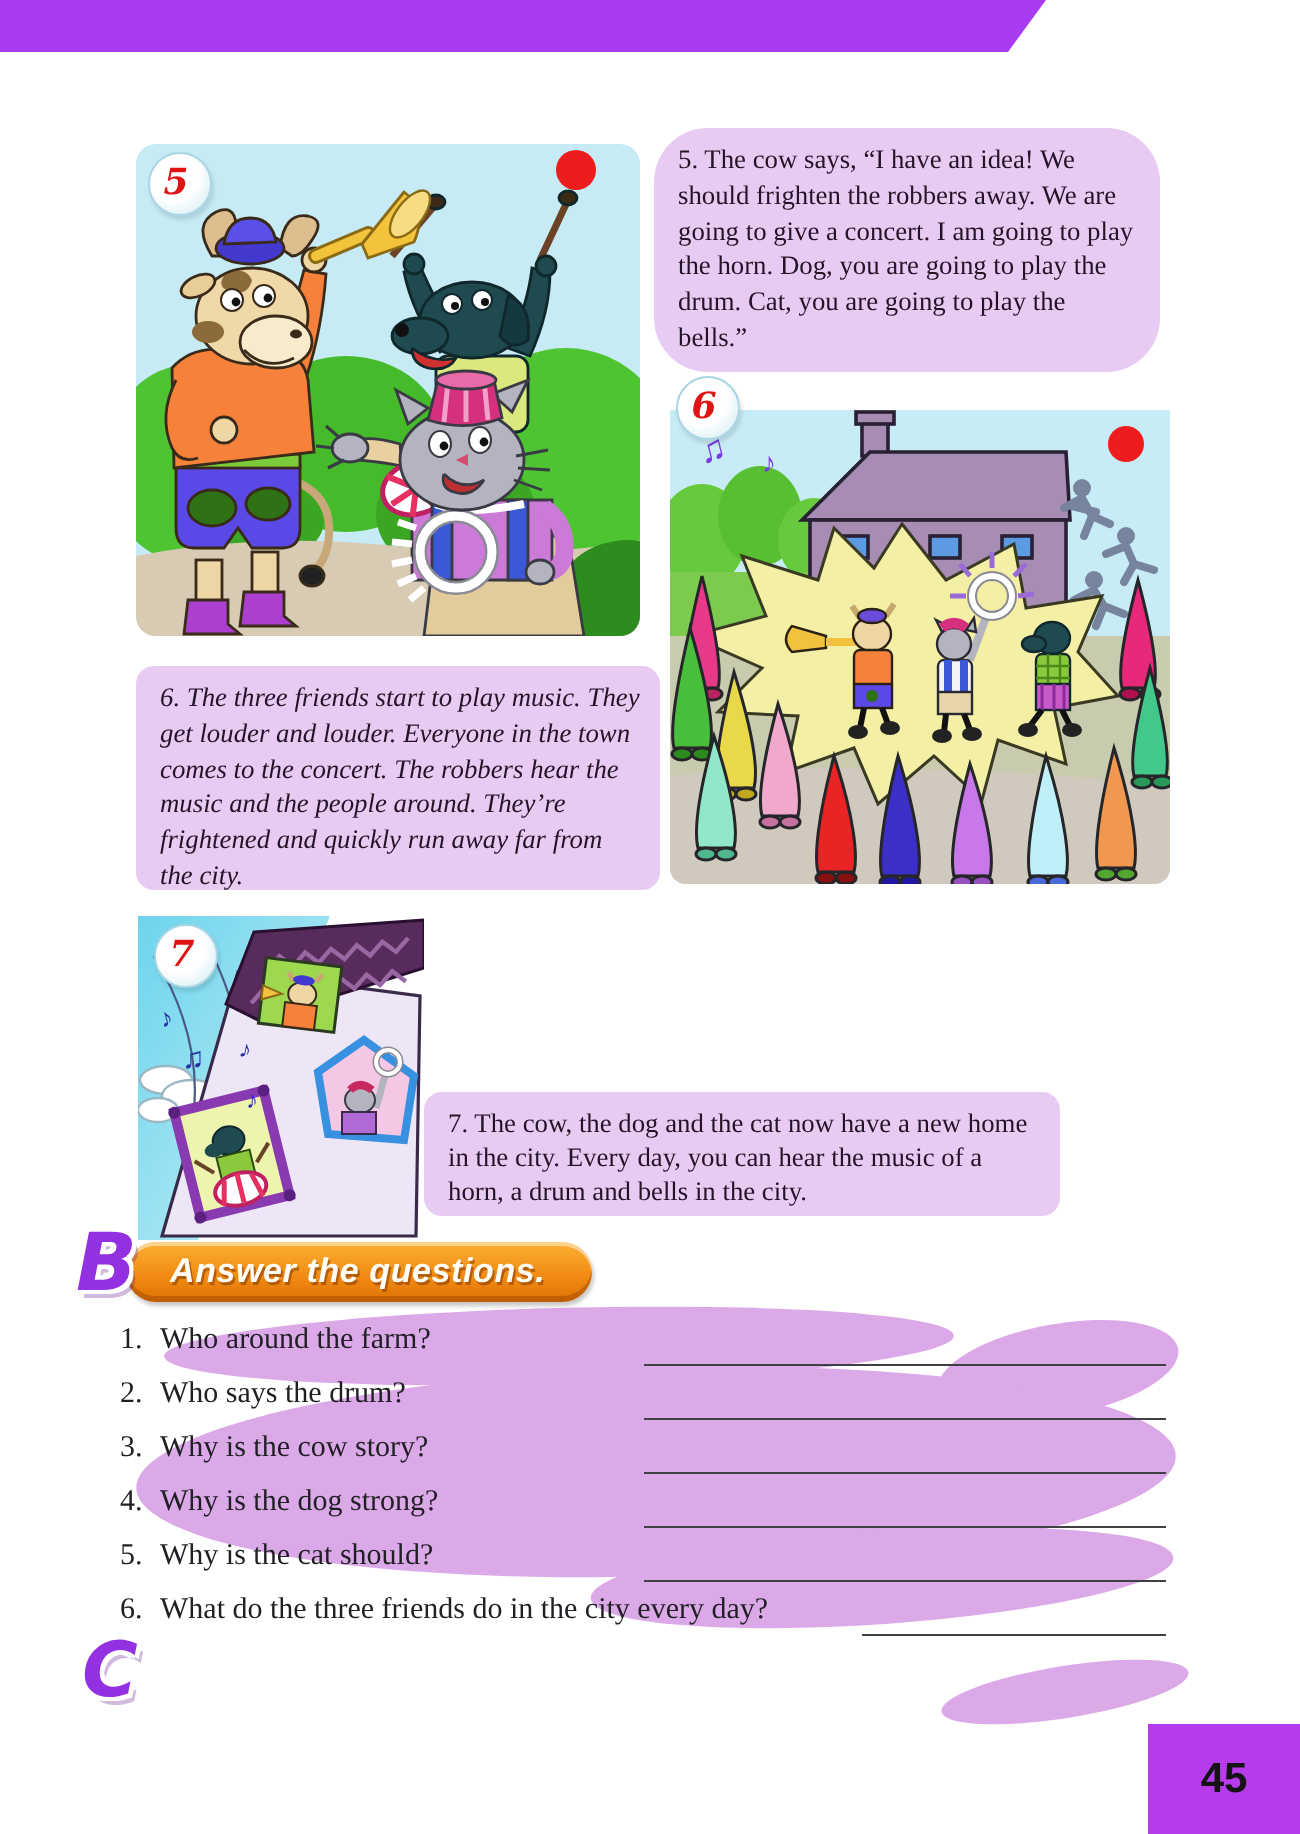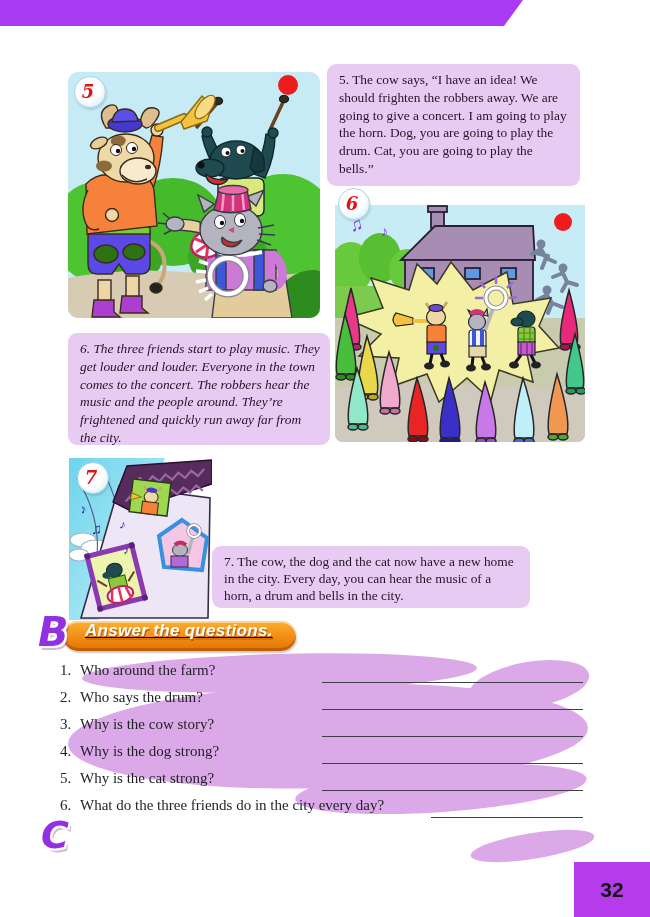--- a/index.html
+++ b/index.html
@@ -12,43 +12,43 @@
                 display:flex;align-items:center;justify-content:center;z-index:6;}
   .page-num-box span{font-family:"Liberation Sans",sans-serif;font-weight:bold;font-size:21px;color:#141414;}
   
   .panel{position:absolute;overflow:hidden;z-index:2;}
   .panel svg{display:block;}
   .panel5{left:68px;top:72px;width:252px;height:246px;border-radius:10px;}
   .panel6{left:335px;top:186px;width:250px;height:256px;border-radius:8px;}
   .panel7{left:69px;top:458px;width:143px;height:162px;}
   .textbox{position:absolute;background:#E8CBF2;border-radius:9px;box-sizing:border-box;
            padding:7px 10px 5px 12px;font-size:13.4px;line-height:17.8px;color:#241428;z-index:1;overflow:hidden;}
-  .box5{left:327px;top:64px;width:253px;height:122px;}
+  .box5{left:327px;top:64px;width:253px;height:122px;border-radius:27px;}
   .box6{left:68px;top:333px;width:262px;height:112px;font-style:italic;}
   .box7{left:212px;top:546px;width:318px;height:62px;line-height:17px;}
   .badge{position:absolute;width:30px;height:30px;border-radius:50%;z-index:3;
          background:radial-gradient(circle at 38% 35%, #ffffff 48%, #C9E8F2 100%);
          border:1.5px solid #A9D5E4;display:flex;align-items:center;justify-content:center;
          box-shadow:1px 2px 2px rgba(0,0,0,.12);}
   .badge span{font-family:"DejaVu Serif",serif;font-style:italic;font-weight:bold;font-size:18px;
               color:#E01414;transform:translate(-2px,-1px);}
   #badge5{left:74px;top:76px;}
   #badge6{left:338px;top:188px;}
   #badge7{left:77px;top:462px;}
   
   .big-letter{position:absolute;font-family:"DejaVu Sans",sans-serif;font-weight:bold;font-style:italic;
               color:#9230E2;z-index:5;line-height:1;
               text-shadow:-2px -2px 0 #fff,2px -2px 0 #fff,-2px 2px 0 #fff,2px 2px 0 #fff,
                           -2px 0 0 #fff,2px 0 0 #fff,0 -2px 0 #fff,0 2px 0 #fff,
                           3px 4px 0 rgba(100,30,140,.30);}
   #letter-b{left:38px;top:612px;font-size:40px;}
   #letter-c{left:41px;top:816px;font-size:38px;}
-  .pill{position:absolute;border-radius:16px;display:flex;align-items:flex-start;z-index:4;
+  .pill{position:absolute;border-radius:16px;display:flex;align-items:center;z-index:4;
         background:linear-gradient(180deg,#FBB033 0%,#F28C14 55%,#DE7202 100%);
-        box-shadow:inset 0 2px 0 rgba(255,255,255,.45), inset 0 -3px 0 rgba(140,60,0,.38), 1px 2px 2px rgba(0,0,0,.22);text-decoration:underline;}
+        box-shadow:inset 0 2px 0 rgba(255,255,255,.45), inset 0 -3px 0 rgba(140,60,0,.38), 1px 2px 2px rgba(0,0,0,.22);}
   #pill-b{left:63px;top:621px;width:233px;height:30px;}
   #pill-c{left:63px;top:823px;width:203px;height:29px;}
   .pill span{font-family:"Liberation Sans",sans-serif;font-weight:bold;font-style:italic;font-size:17px;
              color:#FFFDF5;padding-left:22px;letter-spacing:.3px;white-space:nowrap;
              text-shadow:1px 1.5px 0 rgba(130,55,0,.55);}
   
   .brush{position:absolute;background:#DCA9E8;border-radius:50%;z-index:0;}
   #brush1{left:82px;top:654px;width:395px;height:38px;transform:rotate(-1.5deg);}
   #brush2{left:468px;top:662px;width:122px;height:46px;transform:rotate(-10deg);}
   #brush3{left:68px;top:684px;width:520px;height:104px;transform:rotate(-1.8deg);}
@@ -445,29 +445,29 @@
       <span class="q-text">Why is the cow story?</span>
       <div class="q-blank"></div>
     </div>
     <div class="q-row">
       <span class="q-num">4.</span>
       <span class="q-text">Why is the dog strong?</span>
       <div class="q-blank"></div>
     </div>
     <div class="q-row">
       <span class="q-num">5.</span>
-      <span class="q-text">Why is the cat strong?</span>
+      <span class="q-text">Why is the cat should?</span>
       <div class="q-blank"></div>
     </div>
     <div class="q-row wide">
       <span class="q-num">6.</span>
       <span class="q-text">What do the three friends do in the city every day?</span>
       <div class="q-blank"></div>
     </div>
   </div>
 
   <div class="big-letter" id="letter-c">C</div>
 
   <div class="page-num-box">
-    <span>32</span>
+    <span>45</span>
   </div>
 
 </div>
 
 </body></html>

